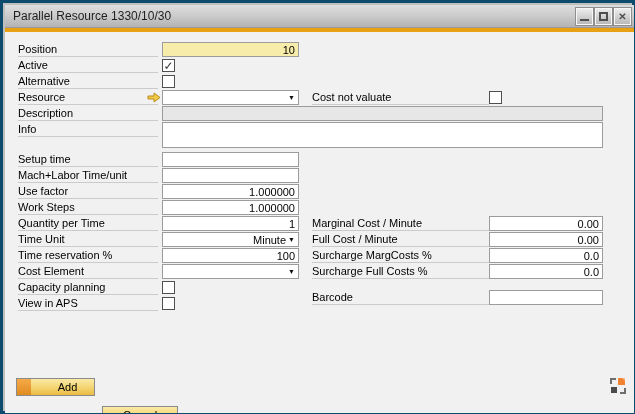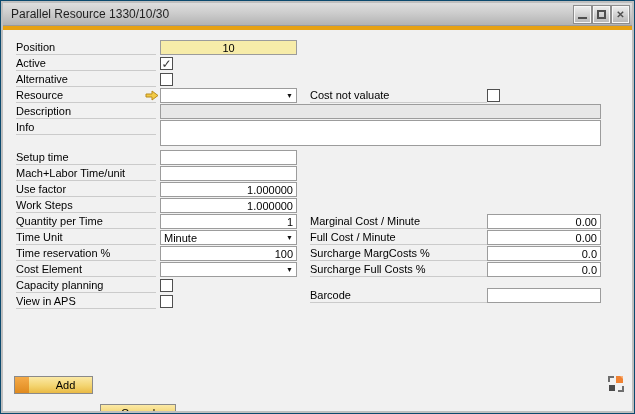--- a/index.html
+++ b/index.html
@@ -2,21 +2,21 @@
 <html><head>
 <meta charset="utf-8">
 <style>
   * { box-sizing: border-box; margin: 0; padding: 0; }
   html,body { background:#ffffff; }
   body { font-family: "Liberation Sans", sans-serif; }
 
   .win {
     position: relative;
     width: 635px; height: 414px;
-    border: 1px solid #0c4a6e;
+    border: 3px solid #0c4a6e;
     background: #bfbfbf;
     padding: 2px;
   }
   .inner {
     position: relative;
     width: 629px; height: 408px;
     background: #f1f1f1;
     overflow: hidden;
   }
 
@@ -79,21 +79,21 @@
   }
 
   
   .dd {
     position: absolute; left: 157px; width: 137px; height: 15px;
     background: #fff; border: 1px solid #9c9c9c;
     display: flex; align-items: center;
     font-size: 11px; padding: 0 3px;
     cursor: default;
   }
-  .dd-text { flex: 1; overflow: hidden; white-space: nowrap; }
+  .dd-text { flex: 1; overflow: hidden; white-space: nowrap; text-align: right; }
   .dd-arrow { font-size: 7px; color: #111; margin-left: 2px; }
 
   .link-arrow { position: absolute; left: 142px; width: 14px; height: 11px; cursor: pointer; }
 
   
   .btn {
     position: absolute; top: 373px; height: 18px;
     border: 1px solid #8a8a8a;
     background: linear-gradient(180deg,#fbe9a6 0%,#f3d470 55%,#eaba45 100%);
     font-family: "Liberation Sans", sans-serif;
@@ -128,21 +128,21 @@
             <span class="max-glyph"></span>
           </div>
         <div class="wbtn">
             <span>✕</span>
           </div>
       </div>
     </div>
     <div class="goldbar"></div>
 
     <div class="lbl lbl-l" style="top:37px">Position</div>
-    <input class="fld fld-l num hl" style="top: 37px; text-align: center;" value="10">
+    <input class="fld fld-l num hl" style="top: 37px;" value="10">
 
     <div class="lbl lbl-l" style="top:53px">Active</div>
     <div class="cb" style="top:54px">
         <span>✓</span>
       </div>
 
     <div class="lbl lbl-l" style="top:69px">Alternative</div>
     <div class="cb" style="top:70px">
         <span></span>
       </div>

